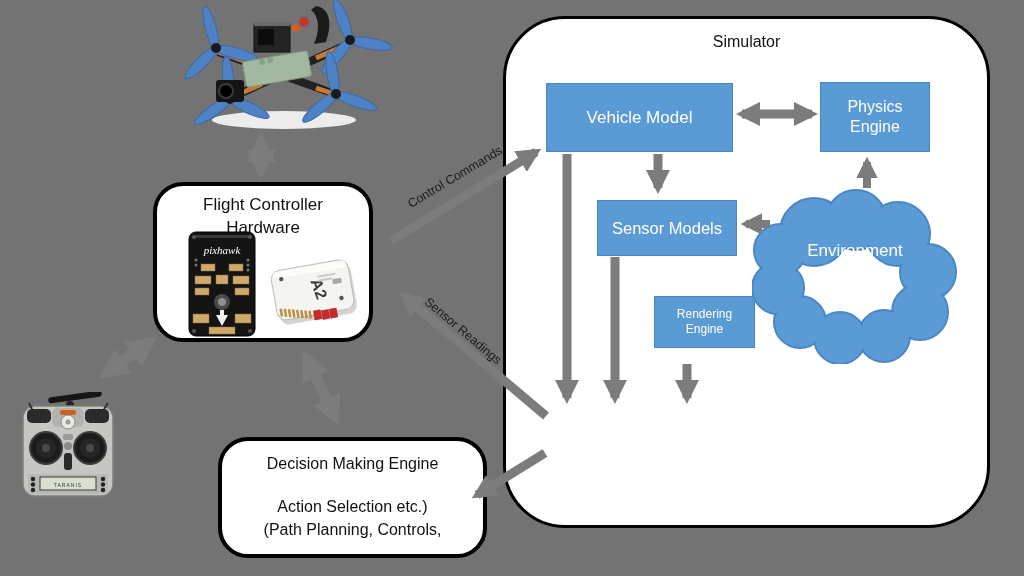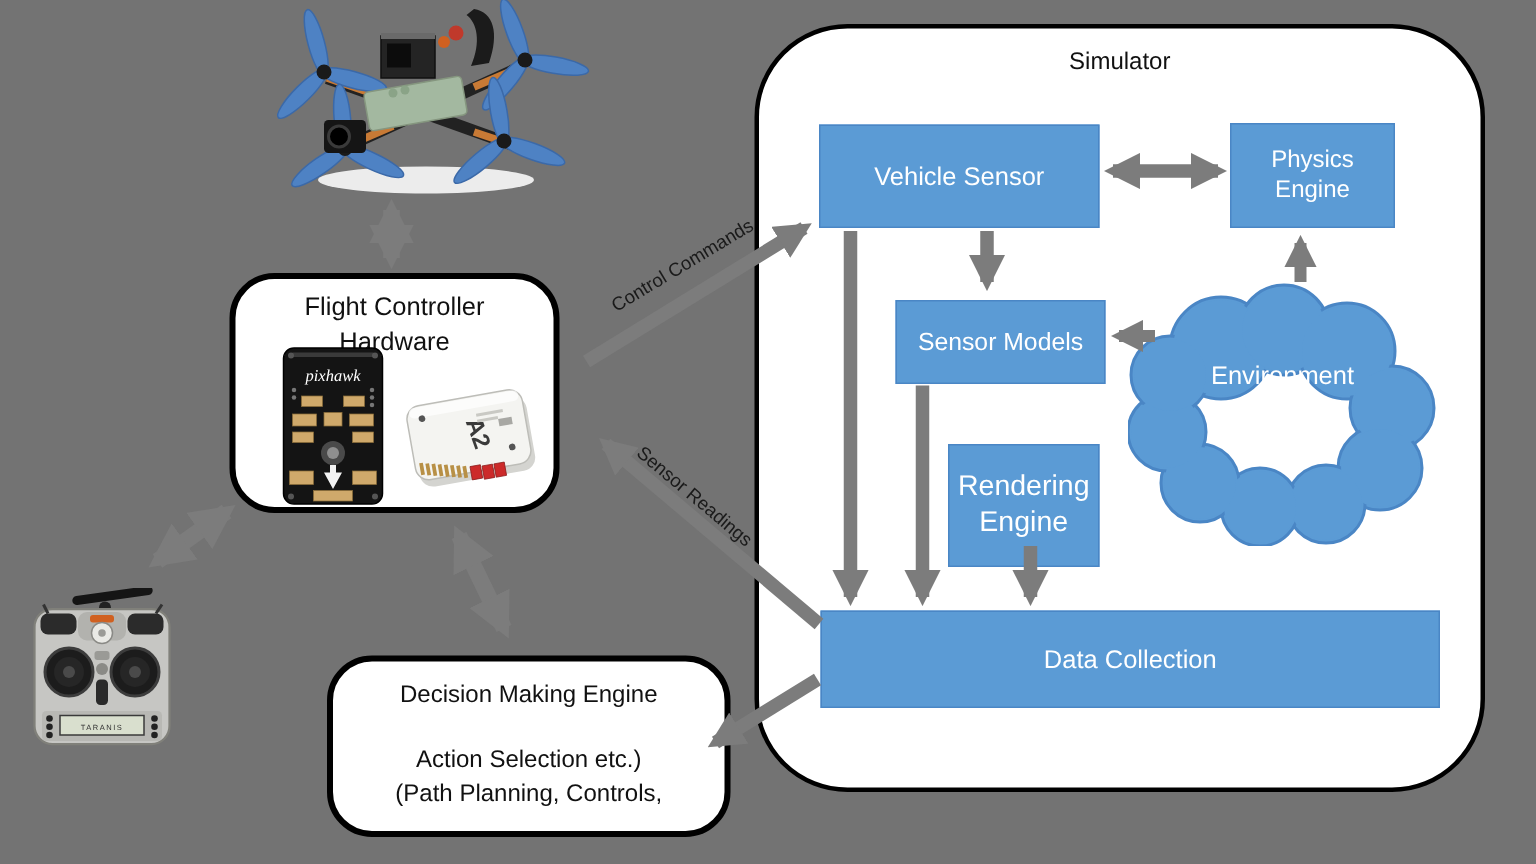--- a/index.html
+++ b/index.html
@@ -55,33 +55,30 @@
 </head>
 <body>
 
 <div id="canvas">
 
   <div id="simulator">
     <div class="sim-title">Simulator</div>
   </div>
 
   <div class="bluebox" style="left:546px;top:83px;width:187px;height:69px;">
-    <span>Vehicle Sensor</span>
+    <span>Vehicle Model</span>
   </div>
   <div class="bluebox" style="left:820px;top:82px;width:110px;height:70px;font-size:16px;">
     <span>Physics Engine</span>
   </div>
   <div class="bluebox" style="left:597px;top:200px;width:140px;height:56px;font-size:16.5px;">
     <span>Sensor Models</span>
   </div>
-  <div class="bluebox" style="left:632px;top:296px;width:101px;height:82px;font-size:19px;">
+  <div class="bluebox" style="left:654px;top:296px;width:101px;height:52px;font-size:12px;">
     <span>Rendering Engine</span>
-  </div>
-  <div class="bluebox" style="left:547px;top:407px;width:413px;height:65px;">
-    <span>Data Collection</span>
   </div>
 
   <svg id="cloud" width="206" height="184" viewBox="0 0 206 184">
     <g class="cloud-stroke">
       <circle cx="62" cy="52" r="34"></circle>
         <circle cx="104" cy="40" r="30"></circle>
         <circle cx="146" cy="54" r="32"></circle>
       <circle cx="176" cy="92" r="28"></circle>
         <circle cx="168" cy="132" r="28"></circle>
         <circle cx="132" cy="156" r="26"></circle>

